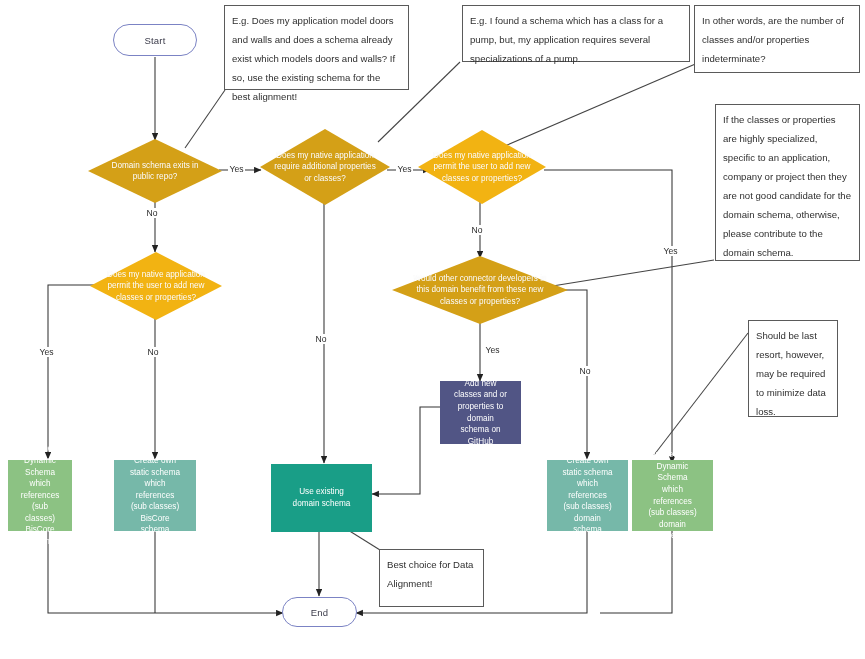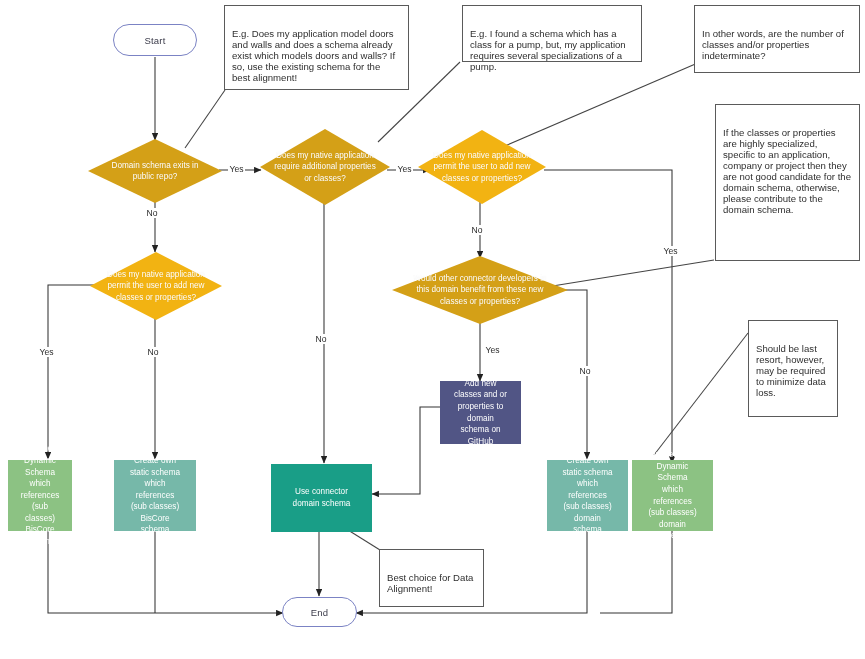--- a/index.html
+++ b/index.html
@@ -63,25 +63,25 @@
     font-size: 8.2px;
     line-height: 11.6px;
     padding: 2px 14px;
   }
   
   .note {
     background: #ffffff;
     border: 1.3px solid #5a5a5a;
     color: #2f2f2f;
     font-size: 9.6px;
-    line-height: 11px;
+    line-height: 19px;
     text-align: left;
     align-items: flex-start;
     justify-content: flex-start;
-    padding: 22px 7px 4px 7px;
+    padding: 5px 7px 4px 7px;
   }
   
   .edge-label {
     position: absolute;
     font-size: 8.6px;
     color: #2b2b2b;
     background: #ffffff;
     padding: 0 1.5px;
     line-height: 10px;
     white-space: nowrap;
@@ -190,40 +190,40 @@
 
   <div class="node process" style="left:8px; top:460px; width:64px; height:71px; background:#8CC283;">
     <span>Implement Dynamic Schema which references (sub classes)  BisCore schema</span>
   </div>
 
   <div class="node process" style="left:114px; top:460px; width:82px; height:71px; background:#76B8A9;">
     <span>Create own static schema which references (sub classes)  BisCore schema</span>
   </div>
 
   <div class="node process" style="left:271px; top:464px; width:101px; height:68px; background:#199E87;">
-    <span>Use connector domain schema</span>
+    <span>Use existing domain schema</span>
   </div>
 
   <div class="node process" style="left:440px; top:381px; width:81px; height:63px; background:#515585;">
     <span>Add new classes and or properties to domain schema on GitHub</span>
   </div>
 
   <div class="node process" style="left:547px; top:460px; width:81px; height:71px; background:#76B8A9;">
     <span>Create own static schema which references (sub classes)  domain schema</span>
   </div>
 
   <div class="node process" style="left:632px; top:460px; width:81px; height:71px; background:#8CC283;">
     <span>Implement Dynamic Schema which references (sub classes)  domain schema</span>
   </div>
 
   <div class="node note" style="left:224px; top:5px; width:185px; height:85px;">
     <span>E.g. Does my application model doors and walls and does a schema already exist which models doors and walls? If so, use the existing schema for the best alignment!</span>
   </div>
 
-  <div class="node note" style="left:462px; top:5px; width:180px; height:57px;">
+  <div class="node note" style="left:462px; top:5px; width:228px; height:57px;">
     <span>E.g. I found a schema which has a class for a pump, but, my application requires several specializations of a pump.</span>
   </div>
 
   <div class="node note" style="left:694px; top:5px; width:166px; height:68px;">
     <span>In other words, are the number of classes and/or properties indeterminate?</span>
   </div>
 
   <div class="node note" style="left:715px; top:104px; width:145px; height:157px;">
     <span>If the classes or properties are highly specialized, specific to an application, company or project then they are not good candidate for the domain schema, otherwise, please contribute to the domain schema.</span>
   </div>

